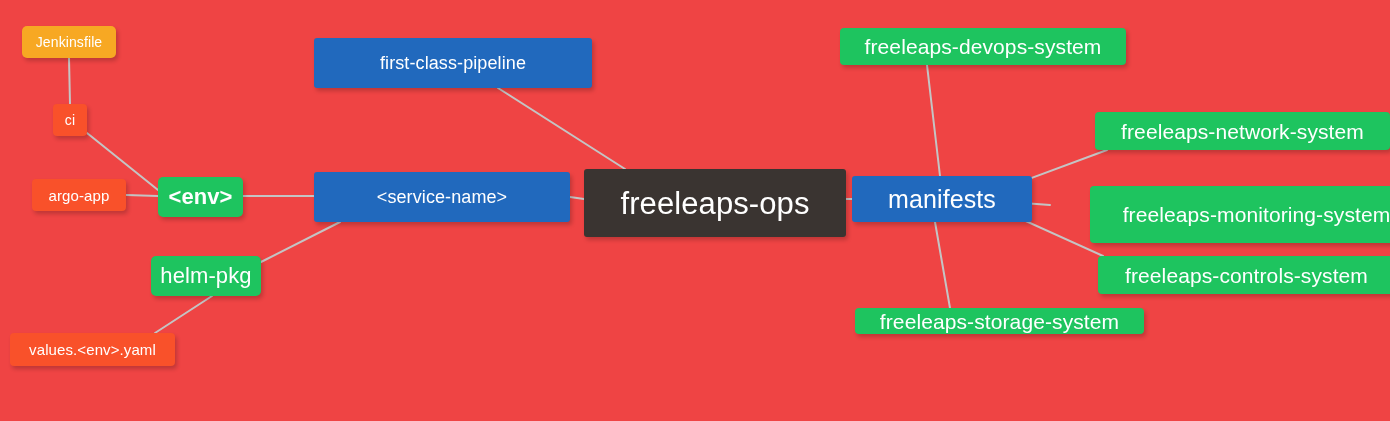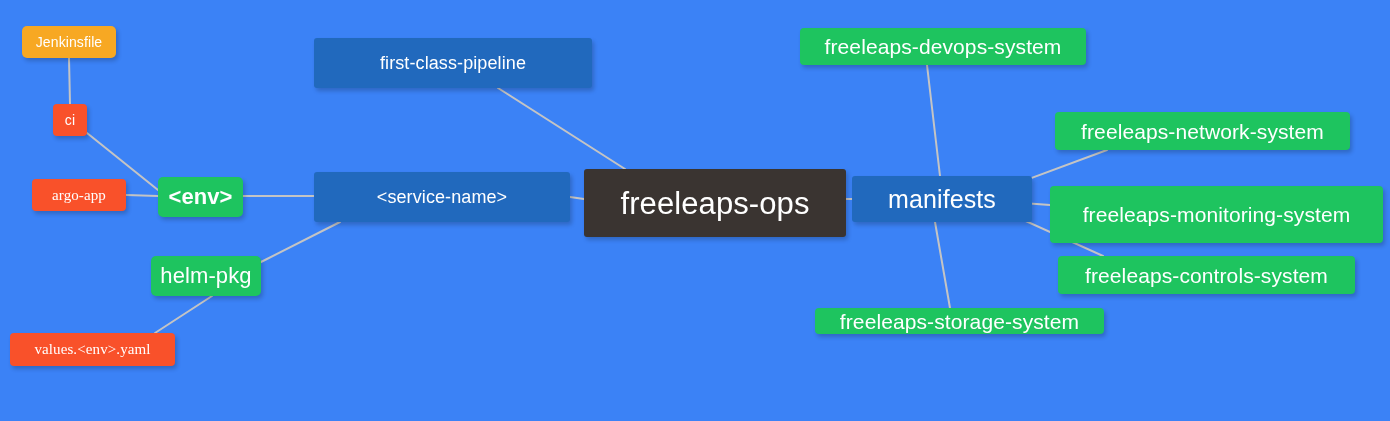--- a/index.html
+++ b/index.html
@@ -8,21 +8,21 @@
     background: #ffffff;
   }
   body {
     font-family: "Liberation Sans", sans-serif;
     -webkit-font-smoothing: antialiased;
   }
   #mindmap-canvas {
     position: relative;
     width: 1390px;
     height: 421px;
-    background: #3b82f6;
+    background: #ef4444;
     overflow: hidden;
   }
   #edge-layer {
     position: absolute;
     left: 0;
     top: 0;
     width: 1390px;
     height: 421px;
     pointer-events: none;
   }
@@ -61,20 +61,21 @@
     background: #2169bd;
     font-size: 25px;
     border-radius: 3px;
     padding: 0 14px;
   }
   .cat-green {
     background: #1ec45f;
     font-size: 21px;
     border-radius: 4px;
     padding: 4px 12px;
+    margin-left: 40px;
   }
   .cat-green-sm {
     background: #1ec45f;
     font-size: 22px;
     border-radius: 5px;
     padding: 0 12px;
   }
   .cat-orange {
     background: #f7a823;
     font-size: 14px;
@@ -85,21 +86,20 @@
     background: #f9512a;
     font-size: 14px;
     border-radius: 4px;
     padding: 0 9px;
   }
   .cat-red-sm {
     background: #f9512a;
     font-size: 15px;
     border-radius: 4px;
     padding: 8px 9px;
-    font-family: Liberation Serif, serif;
   }
 </style>
 </head>
 <body>
 
 <div id="mindmap-canvas">
   <svg id="edge-layer" viewBox="0 0 1390 421" width="1390" height="421">
       <line x1="69" y1="58" x2="70" y2="104" stroke="#c4c4c4" stroke-width="2" stroke-linecap="round"></line>
       <line x1="87" y1="133" x2="158" y2="190" stroke="#c4c4c4" stroke-width="2" stroke-linecap="round"></line>
       <line x1="126" y1="195" x2="158" y2="196" stroke="#c4c4c4" stroke-width="2" stroke-linecap="round"></line>

